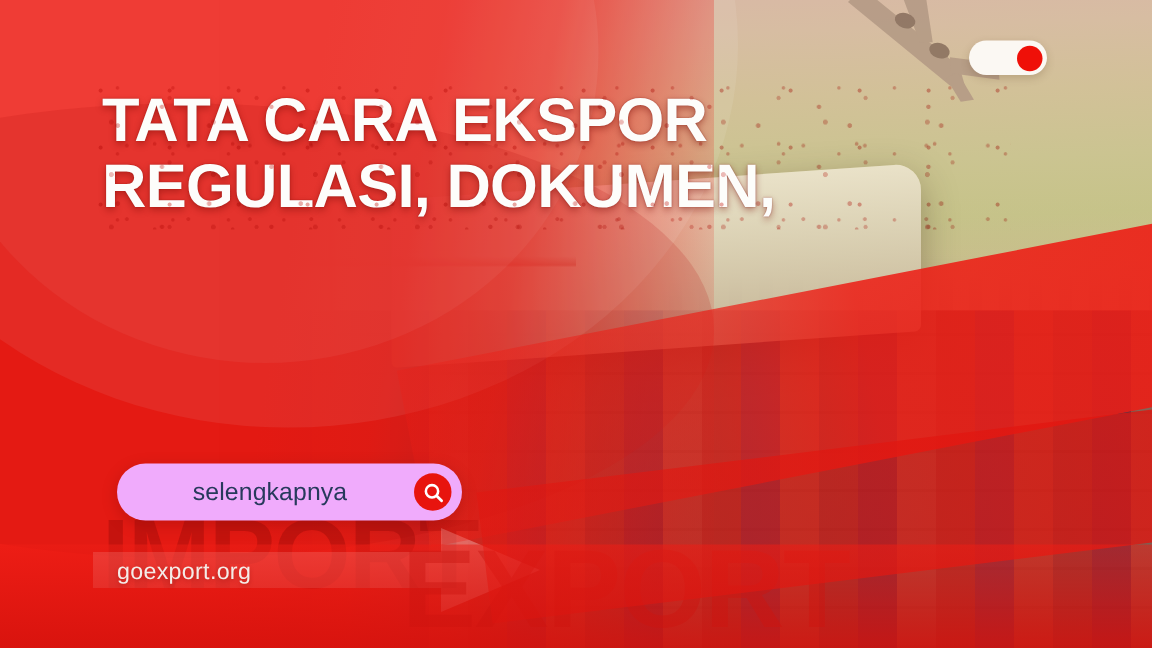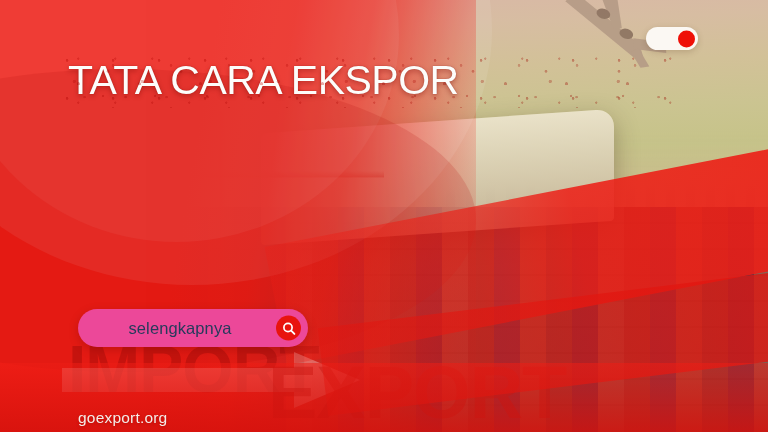--- a/index.html
+++ b/index.html
@@ -216,21 +216,21 @@
 
   
   .headline {
     position: absolute;
     left: 68px;
     top: 58px;
     width: 600px;
     margin: 0;
     color: #fdfdfb;
     font-size: 41px;
-    font-weight: 400;
+    font-weight: 700;
     line-height: 1.08;
     letter-spacing: -0.5px;
     text-transform: uppercase;
     font-stretch: condensed;
     text-shadow:
       0 2px 5px rgba(120,10,6,.45),
       0 0 1px rgba(120,10,6,.6);
   }
   .headline .ln { display: block; }
   
@@ -253,21 +253,21 @@
     opacity: .75;
   }
 
   
   .cta {
     position: absolute;
     left: 78px;
     top: 309px;
     width: 230px;
     height: 38px;
-    background: #ec4899;
+    background: #f0abfc;
     border-radius: 19px;
     display: flex;
     align-items: center;
     justify-content: center;
     box-shadow: 0 3px 10px rgba(110,8,5,.28);
     cursor: pointer;
   }
   .cta-label {
     color: #273a5c;
     font-size: 16.5px;
@@ -291,21 +291,20 @@
 
   
   .url {
     position: absolute;
     left: 78px;
     top: 373px;
     color: #f4ece8;
     font-size: 15.5px;
     letter-spacing: .2px;
     text-shadow: 0 1px 3px rgba(120,10,6,.35);
-    margin-top: 36px;
   }
 
   
   .toggle {
     position: absolute;
     left: 646px;
     top: 27px;
     width: 52px;
     height: 23px;
     background: #fbf8f3;
@@ -359,20 +358,21 @@
     <path d="M0 18 L232 18 L232 2 L298 30 L232 58 L232 42 L0 42 Z" fill="#ffffff"></path>
   </svg>
   <div class="ghost ghost-export">EXPORT</div>
 
   <div class="band-diag"></div>
   <div class="band-diag2"></div>
   <div class="band-bottom"></div>
 
   <h1 class="headline">
     <span class="ln">TATA CARA EKSPOR</span>
+    <span class="ln">REGULASI, DOKUMEN,</span>
   </h1>
 
   <div class="cta">
     <span class="cta-label">selengkapnya</span>
     <span class="cta-search">
       <svg width="14" height="14" viewBox="0 0 14 14">
         <circle cx="6" cy="6" r="4.1" fill="none" stroke="#ffffff" stroke-width="1.7"></circle>
         <line x1="9.2" y1="9.2" x2="12.4" y2="12.4" stroke="#ffffff" stroke-width="1.9" stroke-linecap="round"></line>
       </svg>
     </span>

